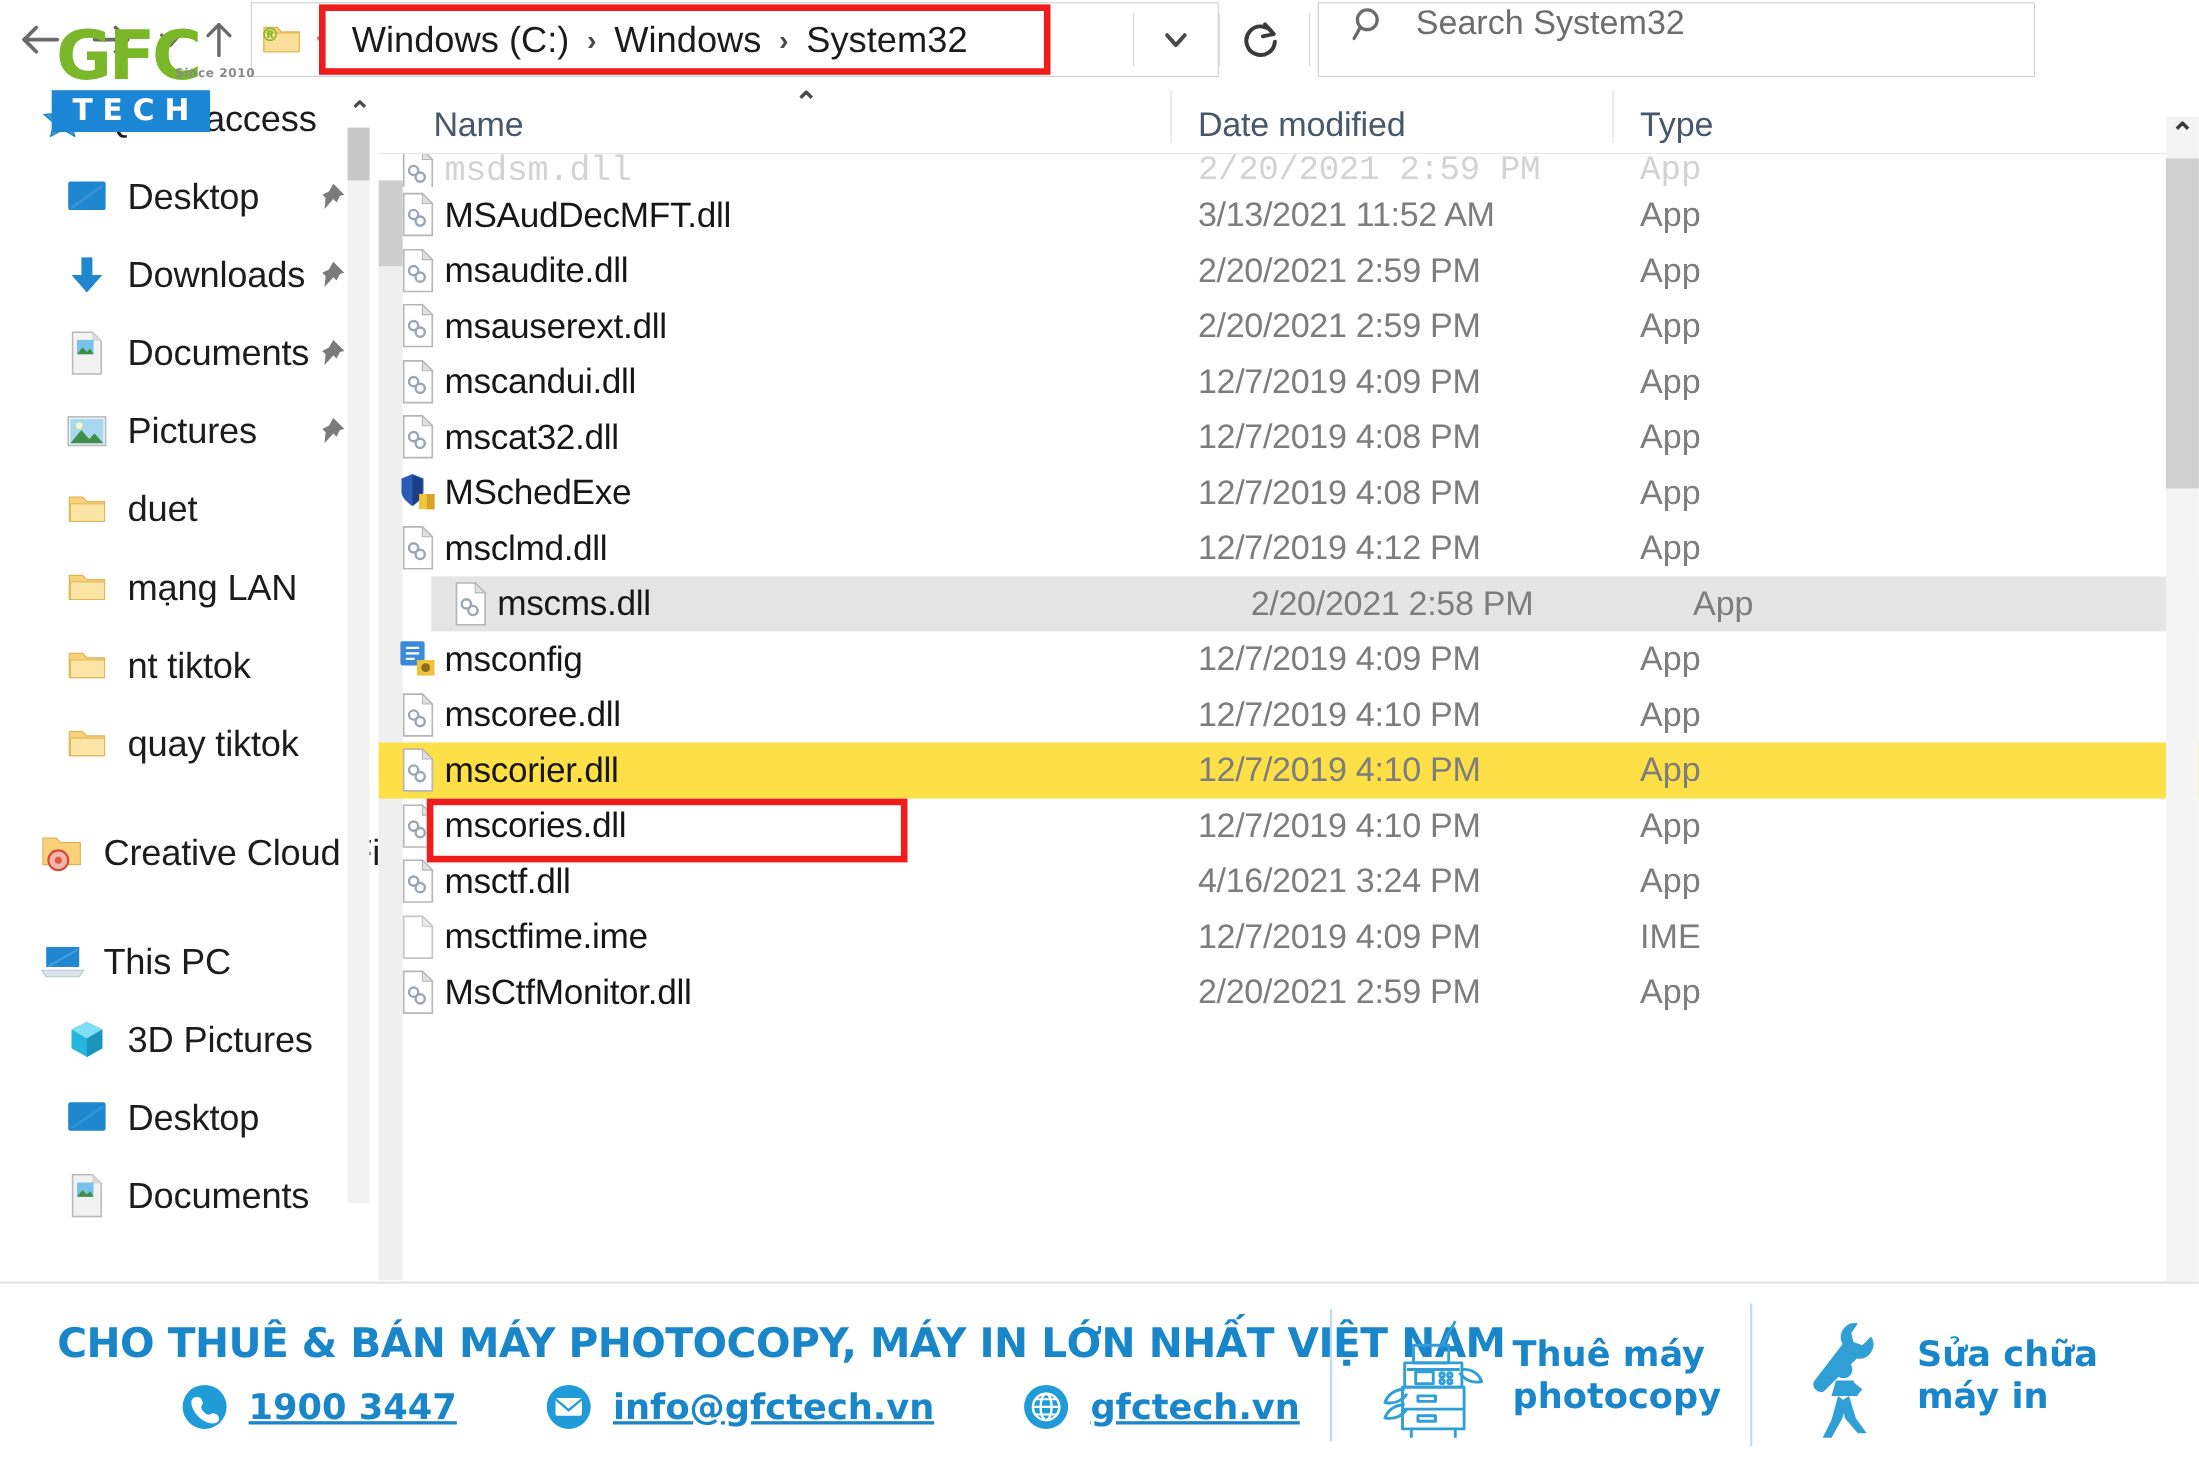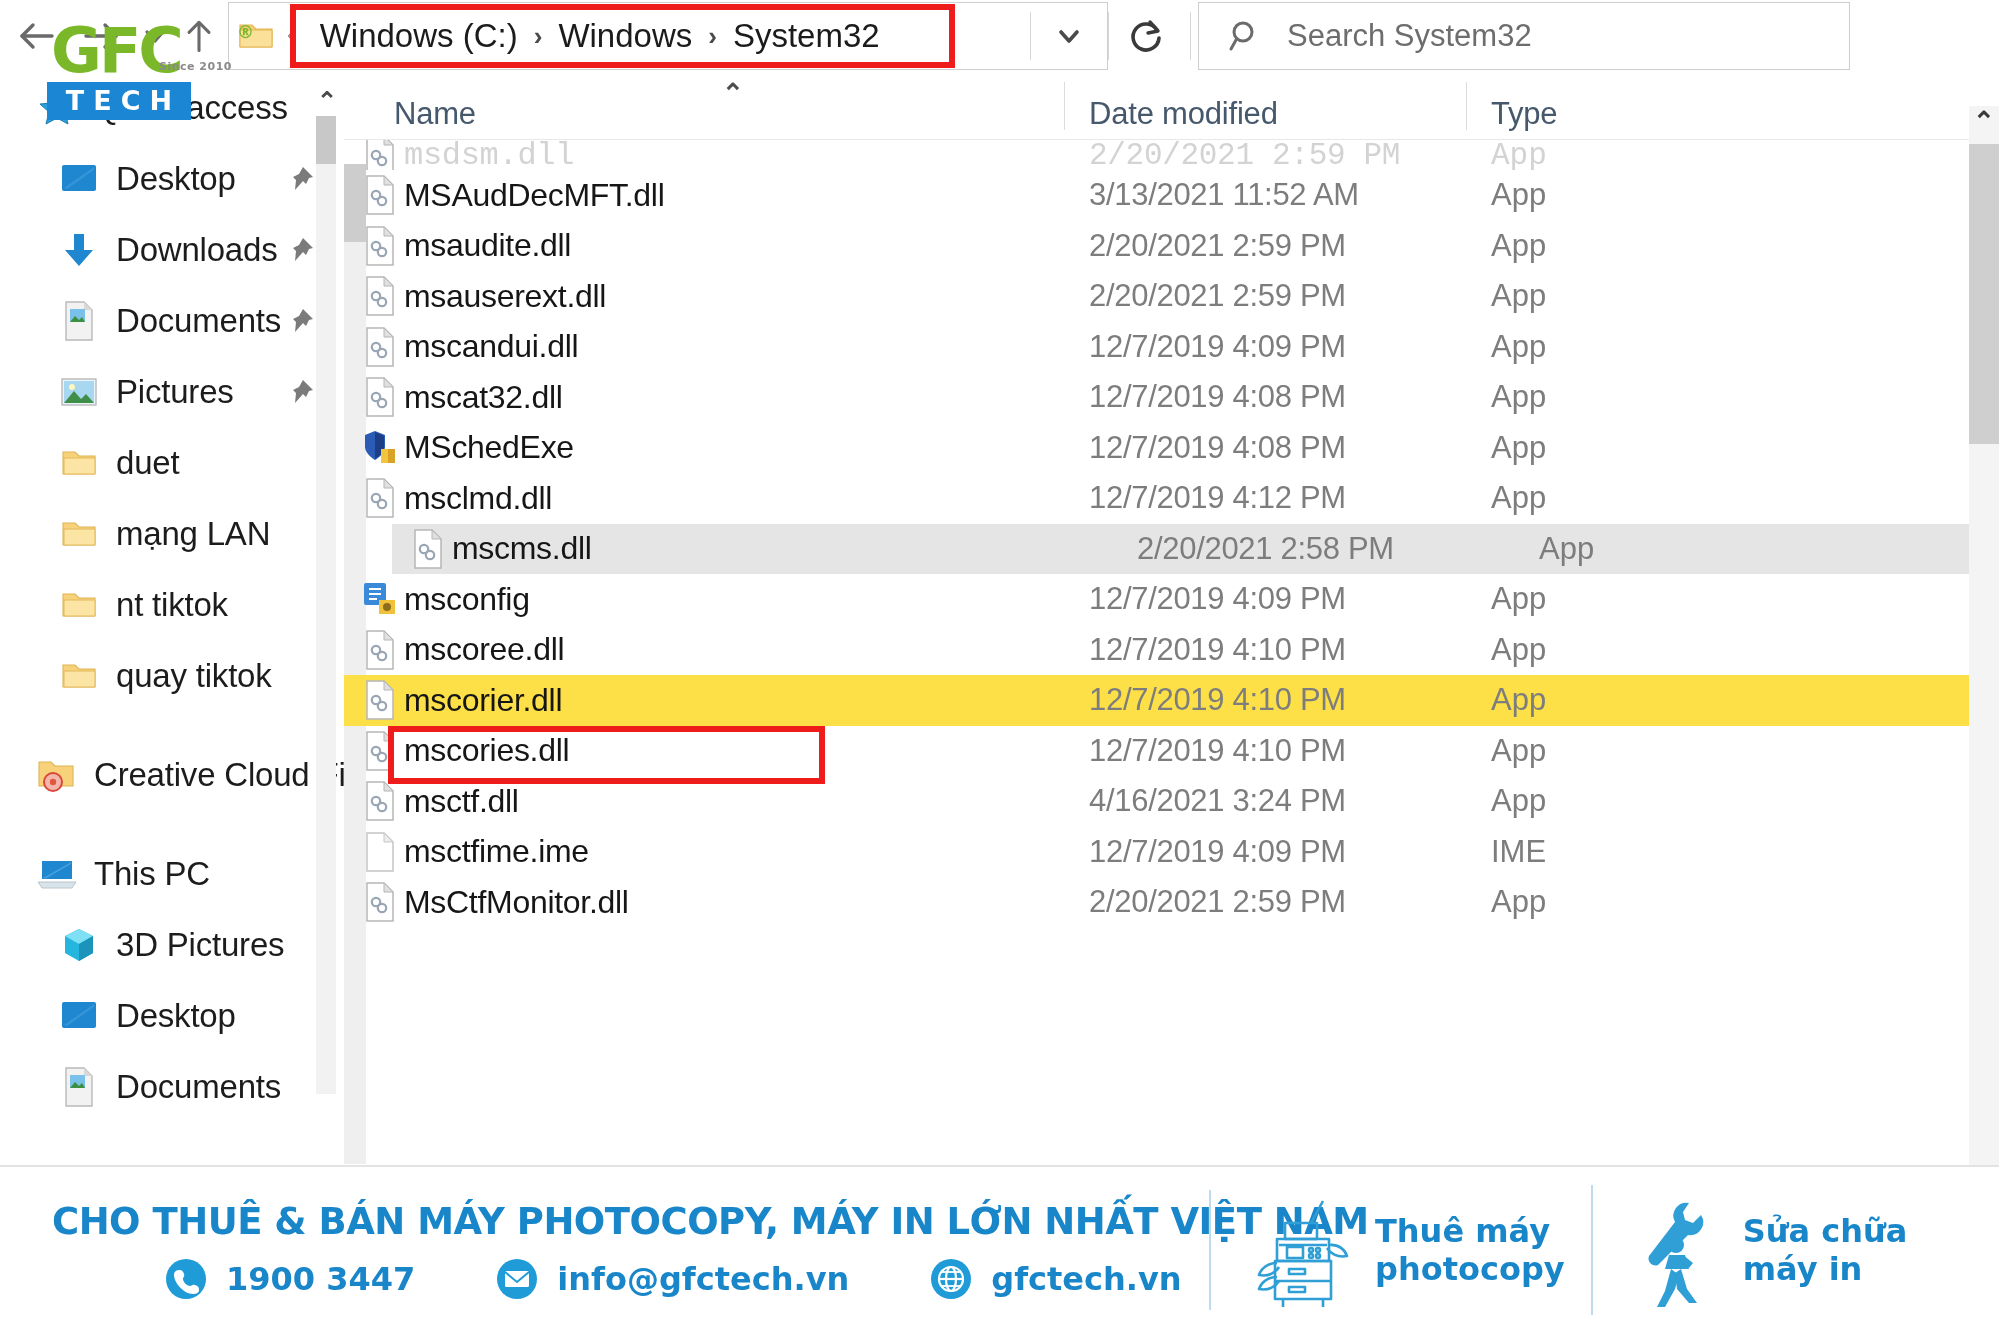--- a/index.html
+++ b/index.html
@@ -108,21 +108,20 @@
     background: #d6d6d6;
   }
 
   .search-wrap {
     position: absolute;
     left: 1198px; top: 2px;
     width: 652px; height: 68px;
     background: #ffffff;
     border: 1px solid #cfcfcf;
     display: flex;
-    align-items: center;
     padding-left: 28px;
   }
   .search-icon { color: #6b6b6b; margin-right: 22px; display:flex; }
   .search-placeholder {
     font-size: 31px;
     color: #6d6d6d;
   }
 
   
   .gfc-logo {
@@ -386,20 +385,21 @@
     display: flex;
     align-items: center;
     white-space: nowrap;
   }
   .bc-ico { margin-right: 18px; display: flex; }
   .bc-txt {
     font-family: "DejaVu Sans", sans-serif;
     font-weight: 700;
     font-size: 32px;
     color: #1986c9;
+    text-decoration: underline;
   }
   .bc-sp { width: 80px; }
 
   .banner-services {
     display: flex;
     align-items: center;
     height: 168px;
   }
   .bsvc {
     display: flex;

